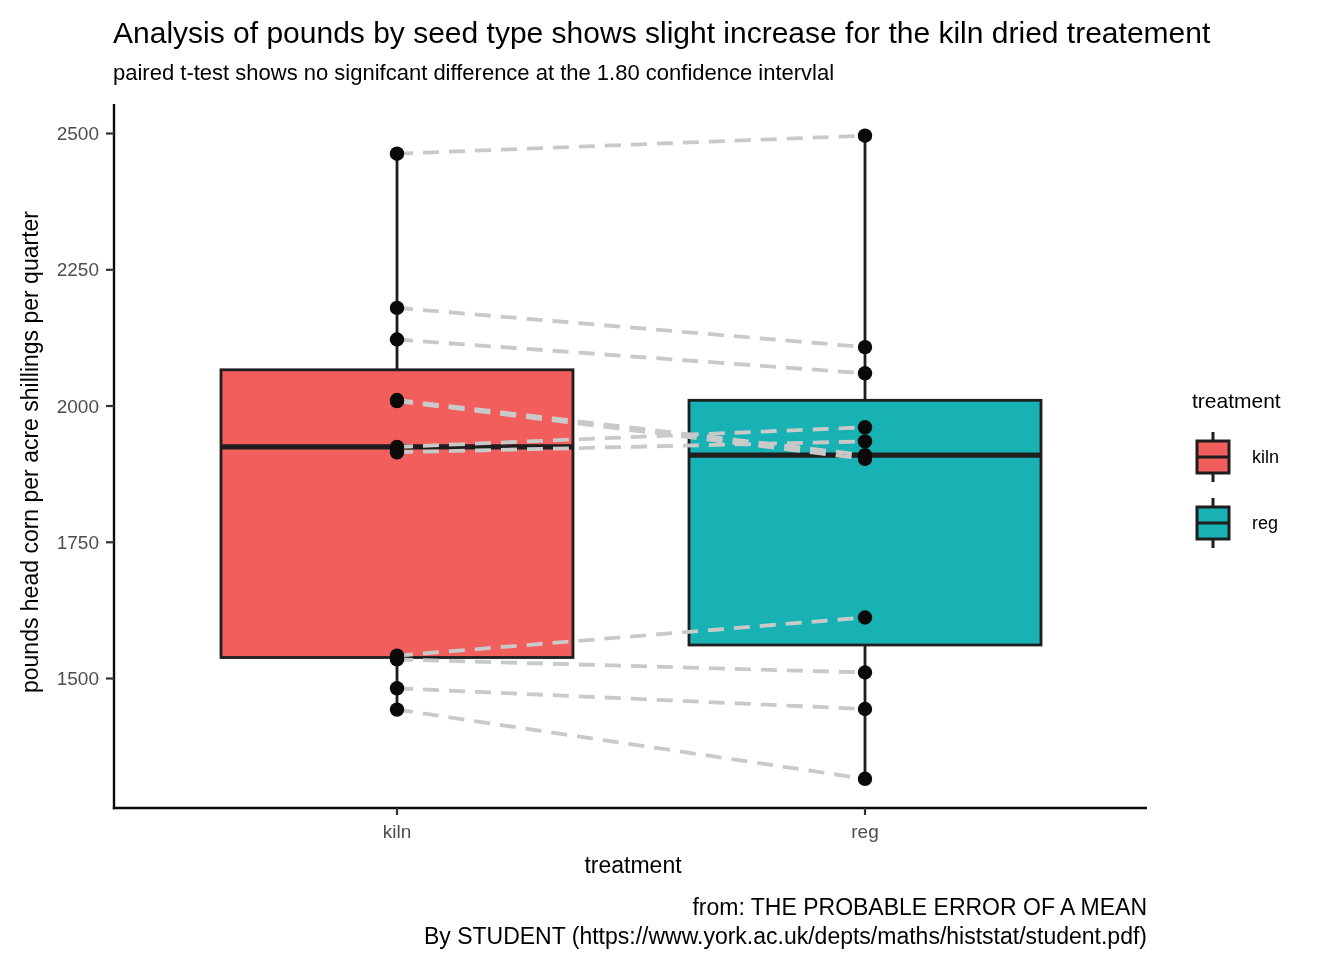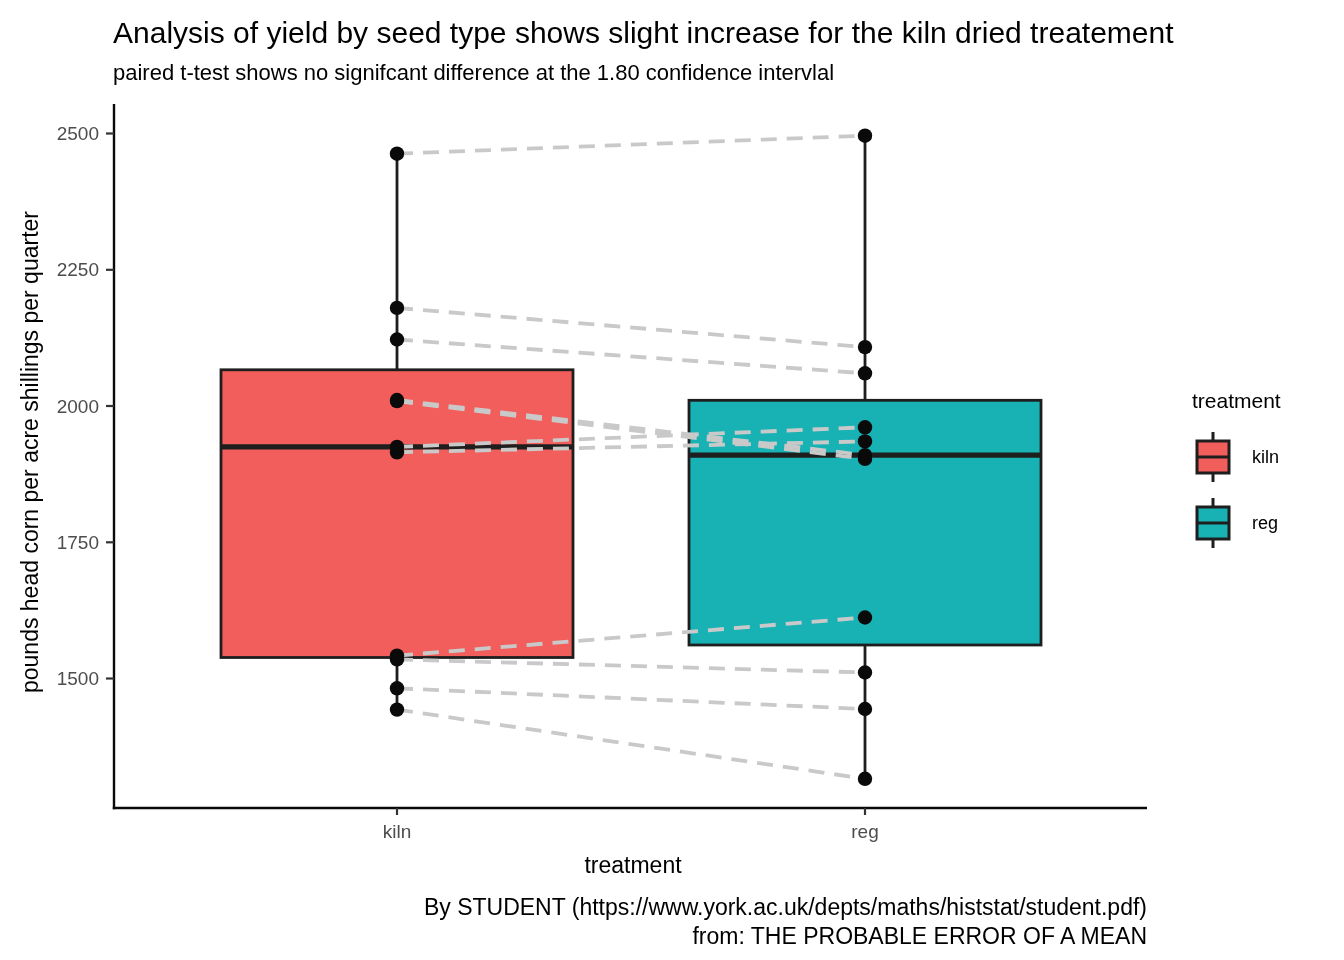--- a/index.html
+++ b/index.html
@@ -23,21 +23,21 @@
   #legend .legend-title{font-size:21px;padding-left:12px;margin-bottom:16px;color:#000;}
   .legend-row{display:flex;align-items:center;padding-left:14px;margin-bottom:10px;}
   .legend-row .key{width:38px;height:56px;flex:0 0 38px;}
   .legend-row .lbl{font-size:18px;margin-left:20px;color:#000;}
 </style>
 </head>
 <body>
 
 <div id="stage">
 
-  <div id="title" class="abs">Analysis of yield by seed type shows slight increase for the kiln dried treatement</div>
+  <div id="title" class="abs">Analysis of pounds by seed type shows slight increase for the kiln dried treatement</div>
   <div id="subtitle" class="abs">paired t-test shows no signifcant difference at the 1.80 confidence intervlal</div>
 
   <div id="ytitle" class="abs">pounds head corn per acre shillings per quarter</div>
   <div id="xtitle" class="abs">treatment</div>
 
   <svg id="chart-svg" class="abs" width="1344" height="960" viewBox="0 0 1344 960">
       <line x1="397" y1="153.7" x2="397" y2="709.6" stroke="#1E1E1E" stroke-width="2.8"></line>
       <line x1="865" y1="135.7" x2="865" y2="778.8" stroke="#1E1E1E" stroke-width="2.8"></line>
       <rect x="221" y="369.8" width="352" height="287.7" fill="#F25E5B" stroke="#1E1E1E" stroke-width="2.8"></rect>
       <line x1="221" y1="446.9" x2="573" y2="446.9" stroke="#1E1E1E" stroke-width="5.2"></line>
@@ -110,17 +110,17 @@
             <line x1="19" y1="3" x2="19" y2="53" stroke="#1E1E1E" stroke-width="3"></line>
             <rect x="3" y="12" width="32" height="32" fill="#18B2B5" stroke="#1E1E1E" stroke-width="3"></rect>
             <line x1="3" y1="28" x2="35" y2="28" stroke="#1E1E1E" stroke-width="3"></line>
           </svg>
           <span class="lbl">reg</span>
         </div>
       </div>
   </div>
 
   <div id="caption" class="abs">
+    <div>from: THE PROBABLE ERROR OF A MEAN</div>
     <div>By STUDENT (https://www.york.ac.uk/depts/maths/histstat/student.pdf)</div>
-    <div>from: THE PROBABLE ERROR OF A MEAN</div>
   </div>
 
 </div>
 
 </body></html>

